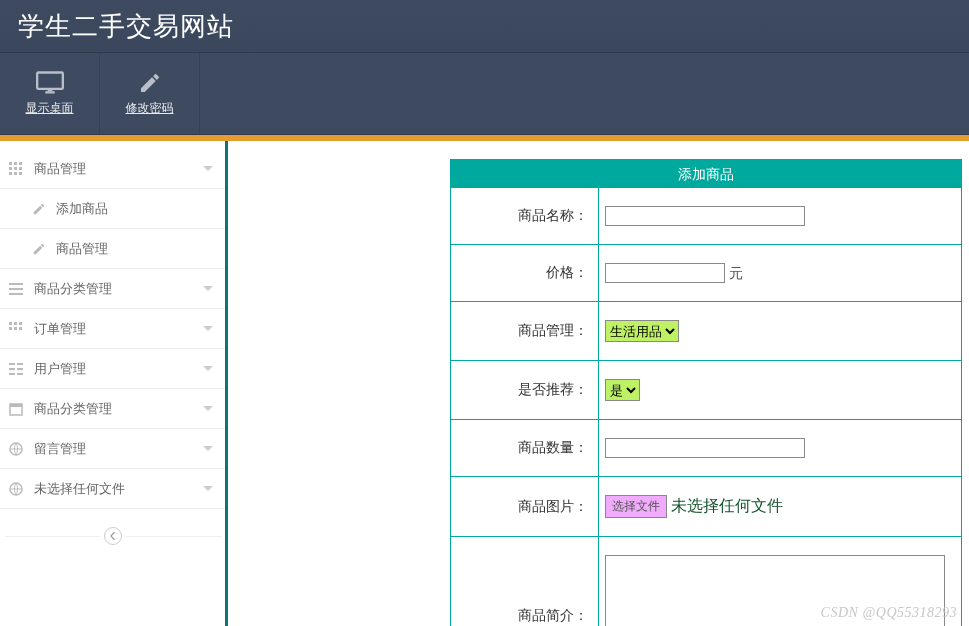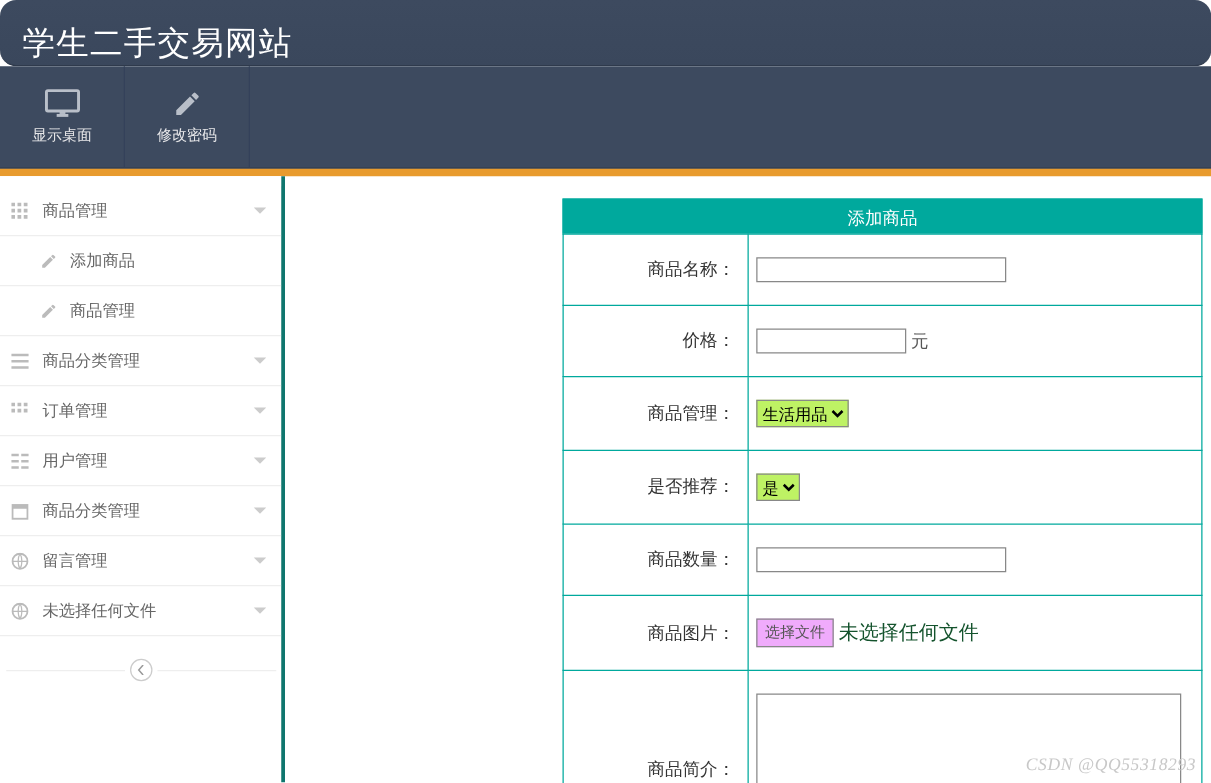--- a/index.html
+++ b/index.html
@@ -1,24 +1,24 @@
 <!DOCTYPE html>
 <html><head>
   <meta charset="utf-8">
   <style>
     * { margin: 0; padding: 0; box-sizing: border-box; }
     body { font-family: "Helvetica Neue", Arial, "Microsoft YaHei", sans-serif; font-size: 13px; color: #555; background: #fff; width: 969px; height: 626px; overflow: hidden; }
     
     
-    .header { background: linear-gradient(to bottom, #3d4a5f 0%, #3a475c 100%); height: 53px; display: flex; align-items: flex-end; padding: 0 18px; border-bottom: 1px solid #2f3a4c; border-radius: 13px; }
+    .header { background: linear-gradient(to bottom, #3d4a5f 0%, #3a475c 100%); height: 53px; display: flex; align-items: center; padding: 0 18px; border-bottom: 1px solid #2f3a4c; }
     .site-title { color: #fff; font-size: 26px; font-weight: normal; letter-spacing: 1px; }
     
     
     .toolbar { background: #3d4a5f; height: 82px; display: flex; border-bottom: 1px solid #2f3a4c; }
-    .toolbar-item { width: 100px; display: flex; flex-direction: column; align-items: center; justify-content: center; border-right: 1px solid #34415a; cursor: pointer; color: #e8e8ea; font-size: 12px; gap: 2px; }
+    .toolbar-item { width: 100px; display: flex; flex-direction: column; align-items: center; justify-content: center; border-right: 1px solid #34415a; cursor: pointer; color: #e8e8ea; font-size: 12px; gap: 2px; text-decoration: underline; }
     .toolbar-item svg { width: 28px; height: 24px; fill: #b9bfc9; }
     .orange-bar { height: 6px; background: #e89b2e; }
     
     
     .body-wrap { display: flex; height: calc(626px - 53px - 82px - 6px); }
     
     
     .sidebar { width: 228px; background: #fff; border-right: 3px solid #0f766e; overflow-y: auto; }
     .sidebar-spacer { height: 8px; background: #fff; }
     .menu-item { display: flex; align-items: center; height: 40px; padding: 0 12px 0 8px; border-bottom: 1px solid #eee; cursor: pointer; color: #666; }

